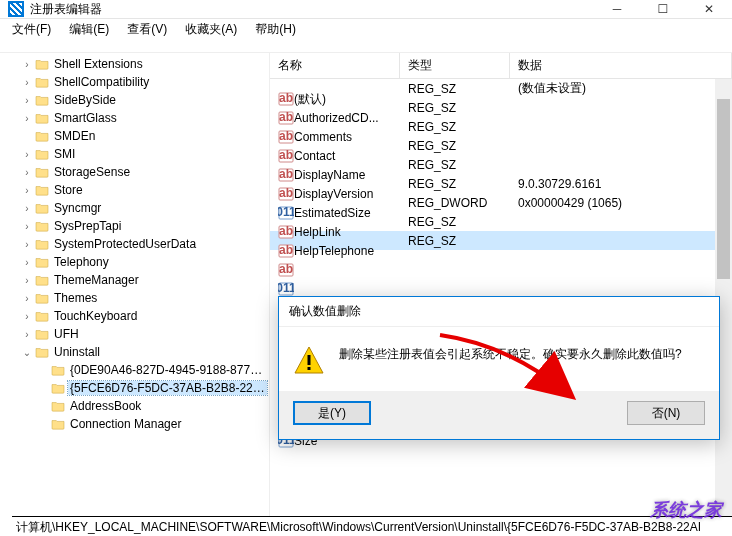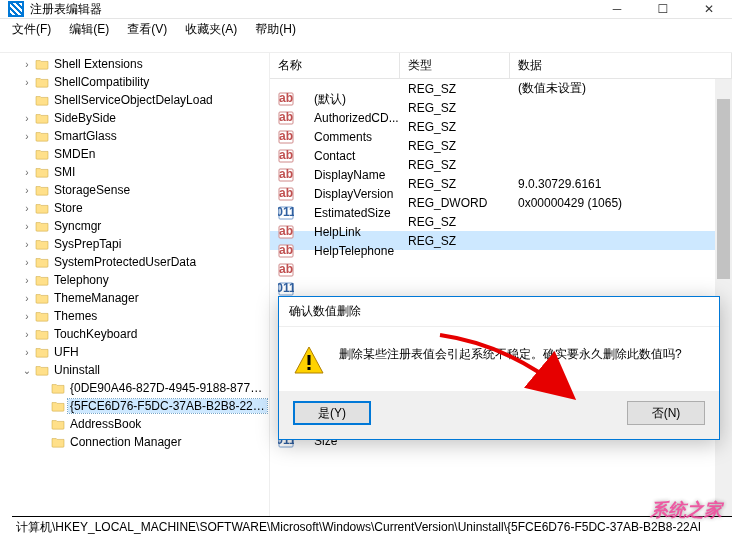--- a/index.html
+++ b/index.html
@@ -32,21 +32,21 @@
 
 .list { flex: 1; overflow: hidden; position: relative; }
 .lhead { display: flex; border-bottom: 1px solid #e5e5e5; background: #fff; }
 .lh { padding: 4px 8px; border-right: 1px solid #e5e5e5; }
 .lh.name { width: 130px; }
 .lh.type { width: 110px; }
 .lh.data { flex: 1; }
 .lrow { display: flex; align-items: center; height: 19px; }
 .lrow.sel { background: #cde8ff; }
 .cell { padding: 0 8px; white-space: nowrap; overflow: hidden; }
-.cell.name { width: 130px; display: flex; align-items: center; gap: 20px; margin-top: 21px; }
+.cell.name { width: 130px; display: flex; align-items: center; gap: 0; margin-top: 21px; }
 .cell.type { width: 110px; }
 .cell.data { flex: 1; }
 .vicon { width: 16px; height: 14px; flex-shrink: 0; display: inline-flex; align-items: center; justify-content: center; }
 .vicon.str { }
 .vicon.bin { }
 
 
 .vscroll { position: absolute; right: 0; top: 26px; bottom: 0; width: 17px; background: #f0f0f0; }
 .vthumb { position: absolute; left: 2px; right: 2px; top: 20px; height: 180px; background: #c2c2c2; }
 
@@ -61,21 +61,21 @@
 .warn-icon svg { width: 32px; height: 32px; }
 .dlg-msg { line-height: 1.6; }
 .dlg-btns { display: flex; justify-content: space-between; gap: 8px; padding: 10px 14px 14px; background: #f0f0f0; }
 .dbtn { min-width: 78px; height: 24px; border: 1px solid #adadad; background: #e1e1e1; display: flex; align-items: center; justify-content: center; }
 .dbtn.primary { border: 2px solid #0078d7; }
 
 
 .arrow { position: absolute; pointer-events: none; }
 
 
-.wm { position: absolute; right: 10px; bottom: 14px; color: #ec4899; font-size: 18px; font-style: italic; font-weight: bold; text-shadow: 0 0 4px rgba(0,0,0,0.4); opacity: 0.9; pointer-events: none; }
+.wm { position: absolute; right: 10px; bottom: 14px; color: #6d28d9; font-size: 18px; font-style: italic; font-weight: bold; text-shadow: 0 0 4px rgba(0,0,0,0.4); opacity: 0.9; pointer-events: none; }
 </style>
 </head>
 <body>
 
 <div class="titlebar">
   <span class="app-icon"></span>
   <span class="title-text">注册表编辑器</span>
   <div class="winbtns">
     <div class="winbtn">─</div>
     <div class="winbtn">☐</div>
@@ -105,29 +105,20 @@
           <span class="tlabel">Shell Extensions</span>
         </div>
         <div class="tnode indent1">
           <span class="twist">›</span>
           <span class="fold">
             <svg viewBox="0 0 16 14">
               <path d="M1 3 h5 l1 1 h8 v8 a1 1 0 0 1 -1 1 h-12 a1 1 0 0 1 -1 -1 Z" fill="#ffe08a" stroke="#caa53d" stroke-width="0.6"></path>
             </svg>
           </span>
           <span class="tlabel">ShellCompatibility</span>
-        </div>
-        <div class="tnode indent1">
-          <span class="twist"></span>
-          <span class="fold">
-            <svg viewBox="0 0 16 14">
-              <path d="M1 3 h5 l1 1 h8 v8 a1 1 0 0 1 -1 1 h-12 a1 1 0 0 1 -1 -1 Z" fill="#ffe08a" stroke="#caa53d" stroke-width="0.6"></path>
-            </svg>
-          </span>
-          <span class="tlabel">ShellServiceObjectDelayLoad</span>
         </div>
         <div class="tnode indent1">
           <span class="twist">›</span>
           <span class="fold">
             <svg viewBox="0 0 16 14">
               <path d="M1 3 h5 l1 1 h8 v8 a1 1 0 0 1 -1 1 h-12 a1 1 0 0 1 -1 -1 Z" fill="#ffe08a" stroke="#caa53d" stroke-width="0.6"></path>
             </svg>
           </span>
           <span class="tlabel">SideBySide</span>
         </div>

